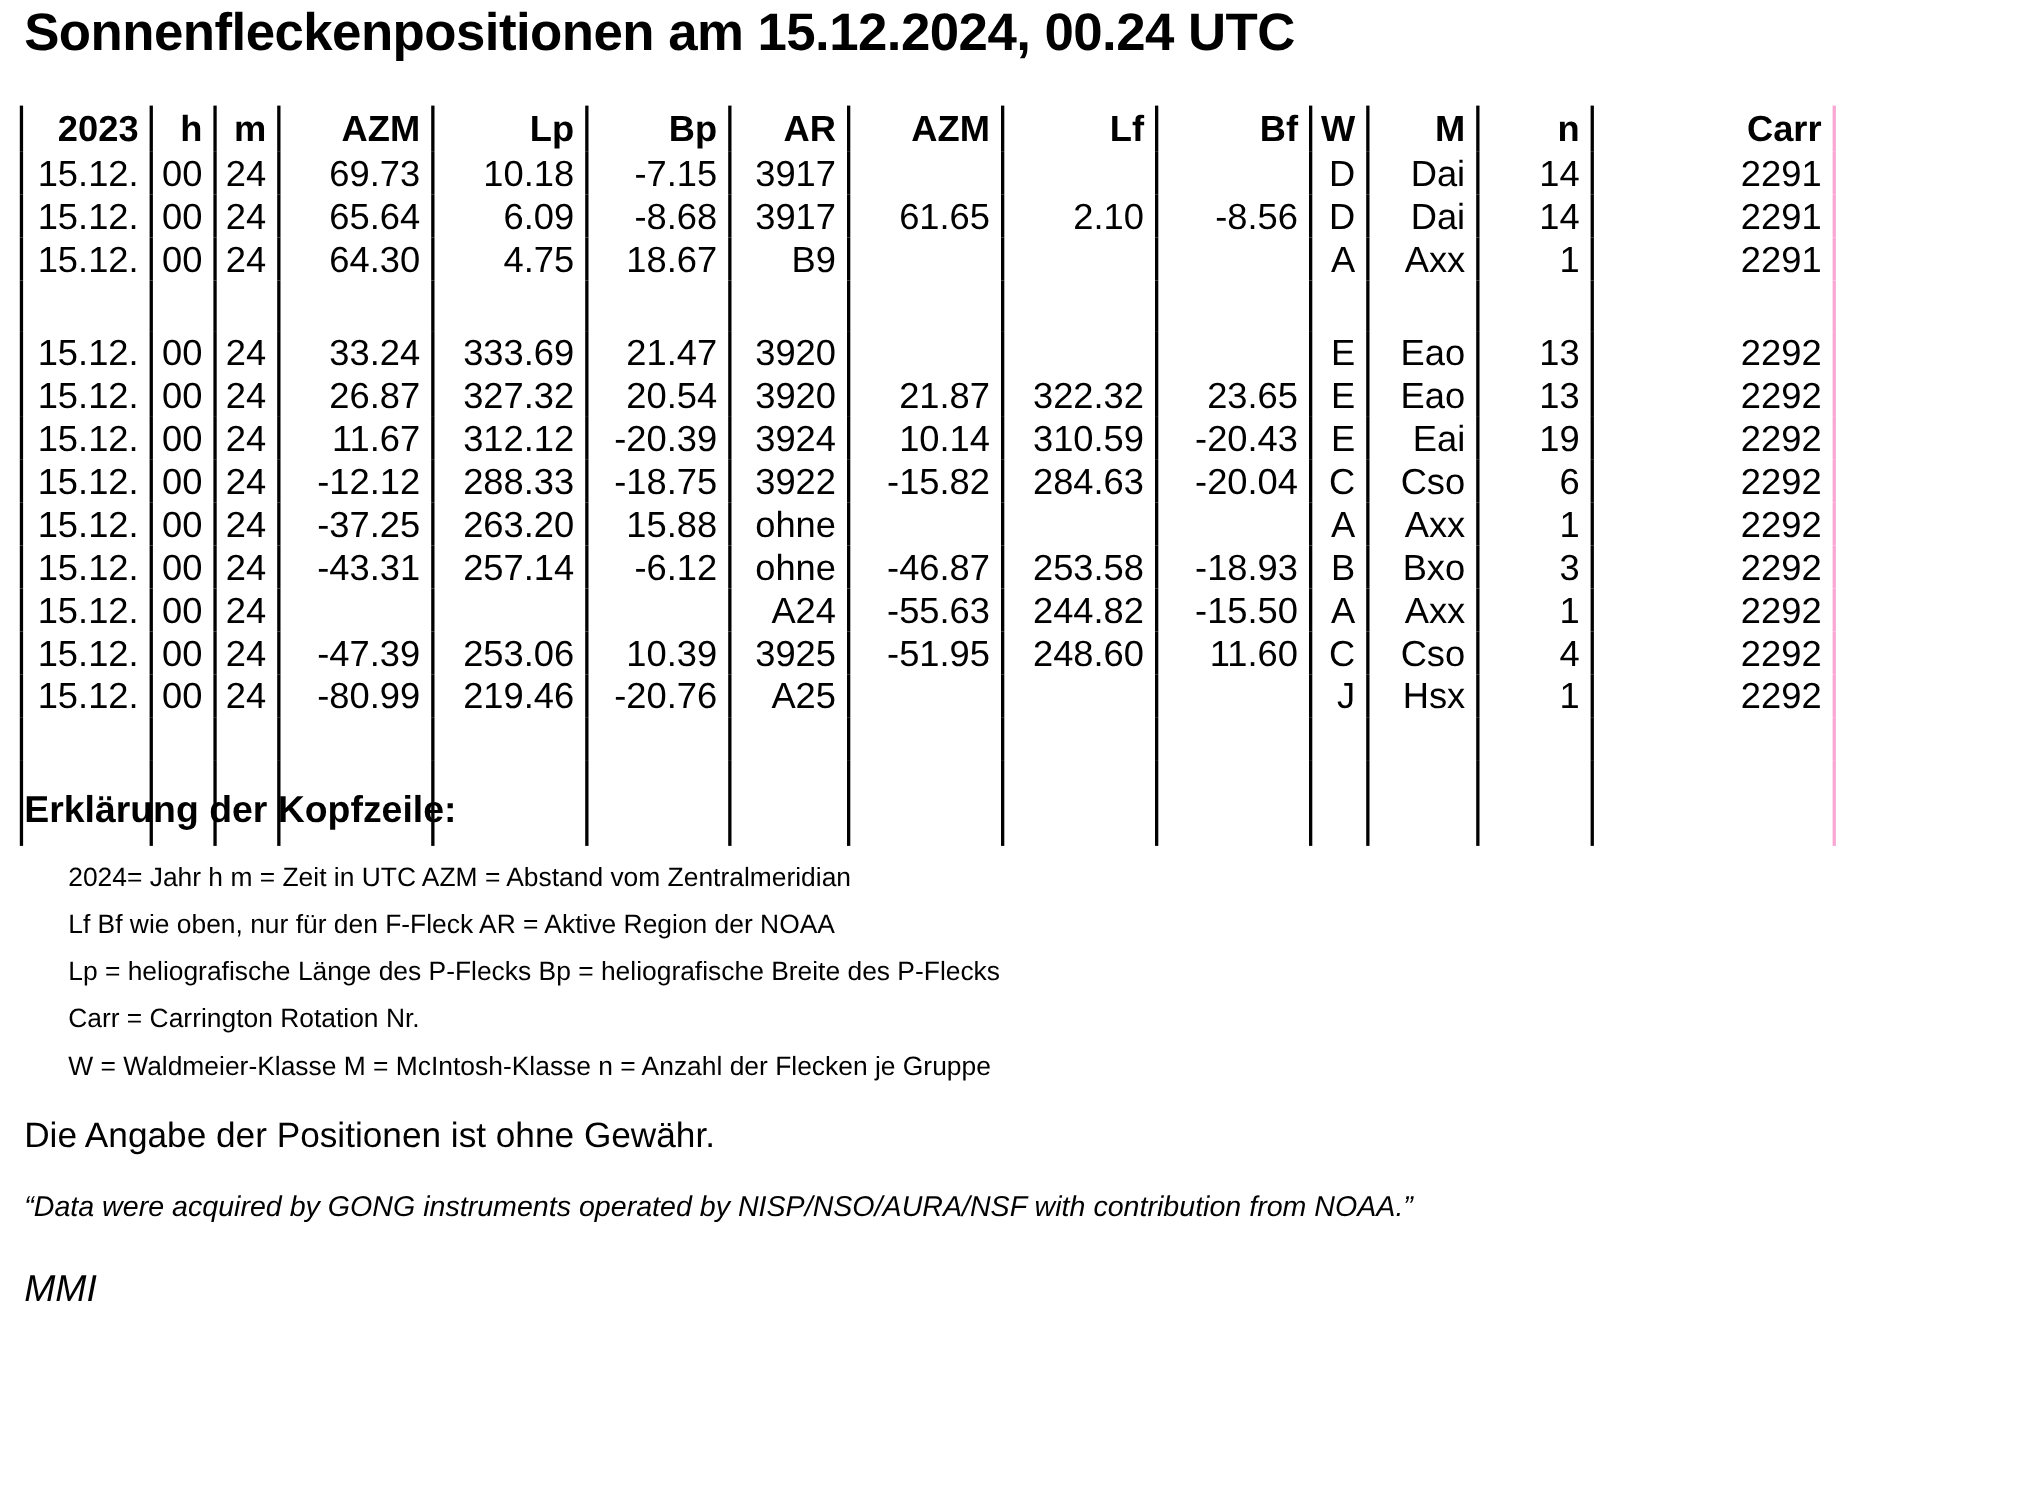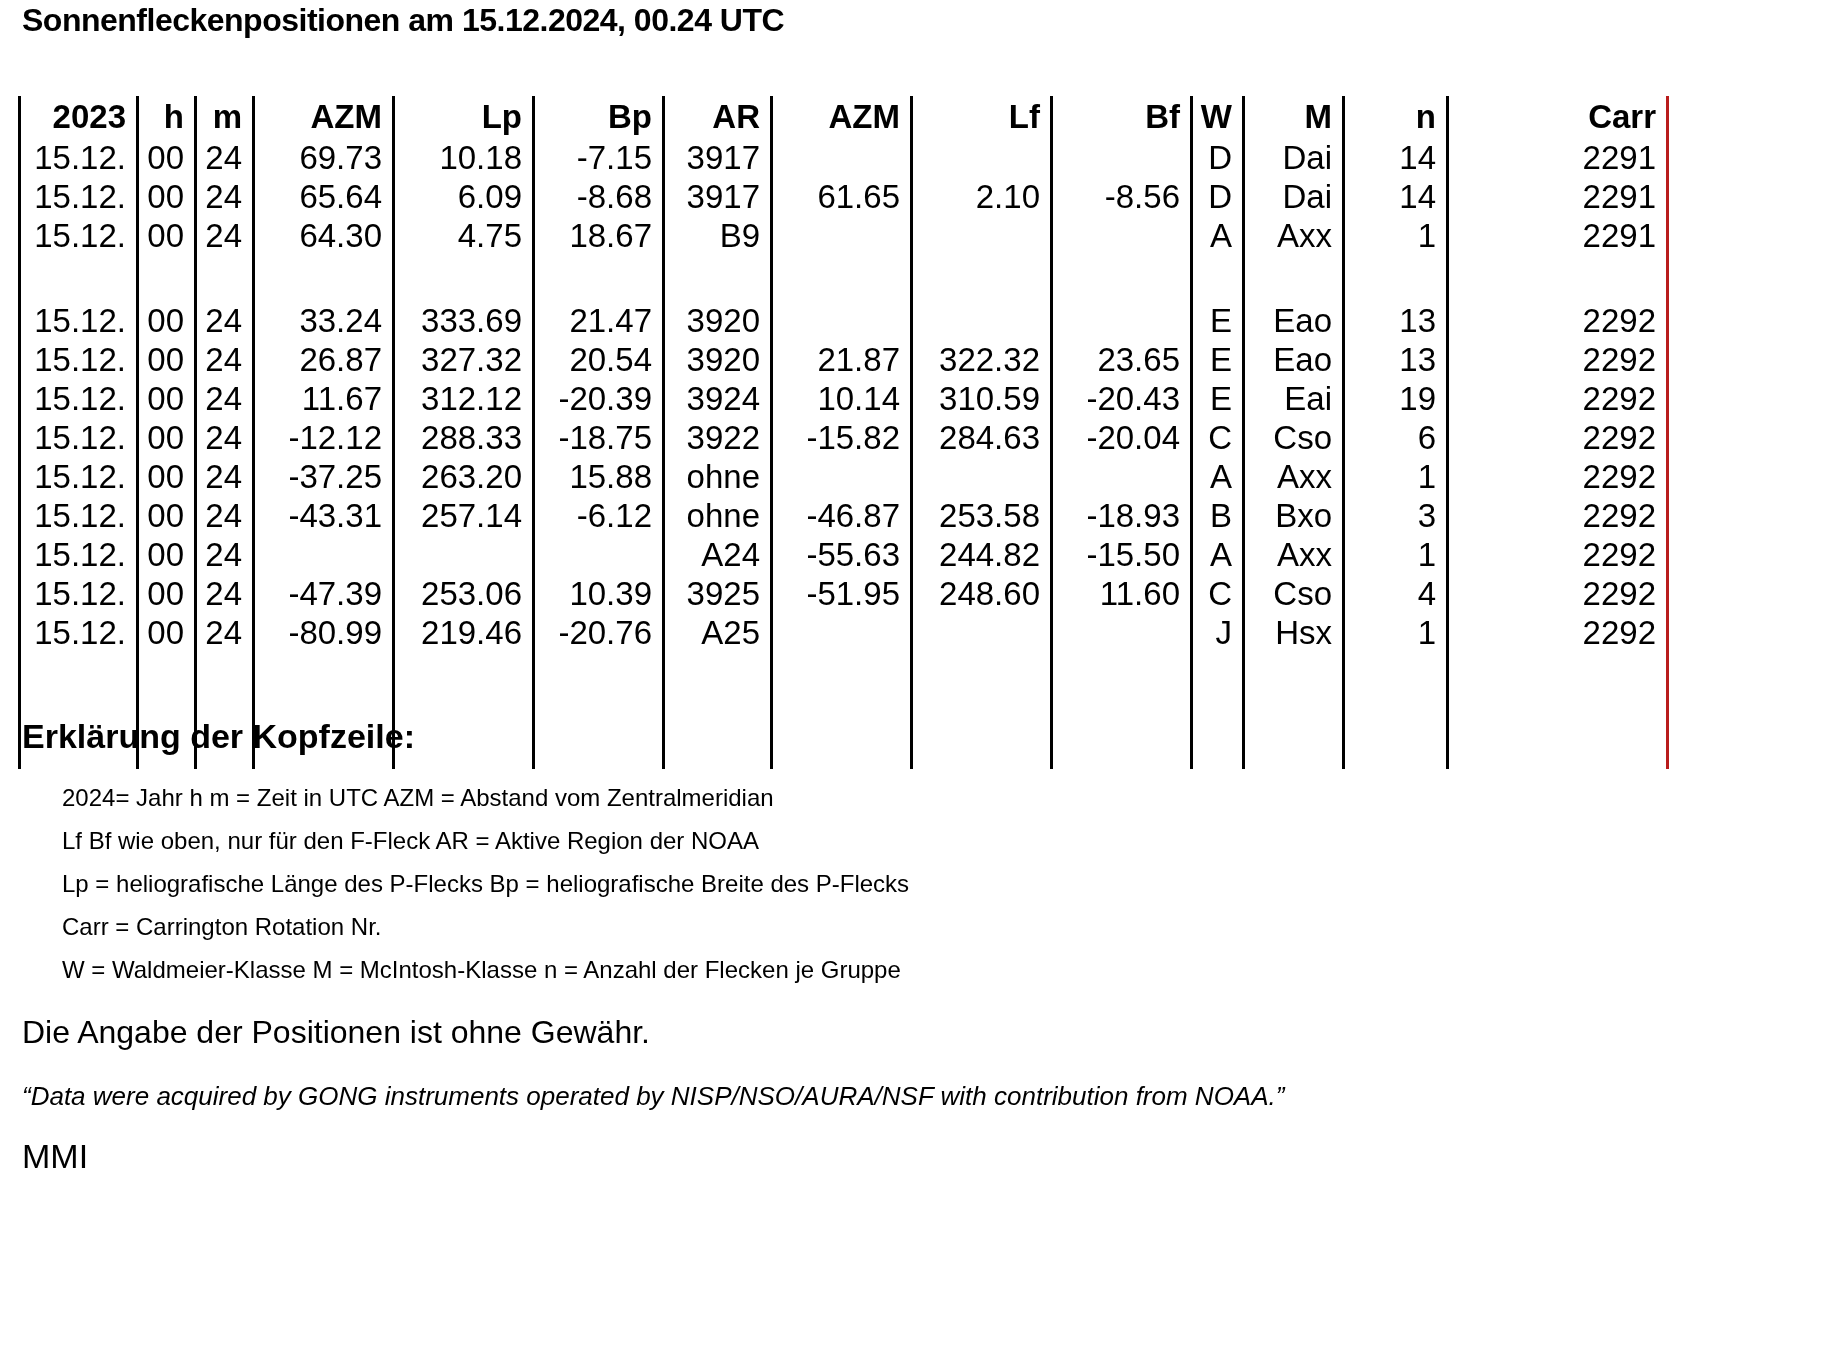--- a/index.html
+++ b/index.html
@@ -14,21 +14,21 @@
     color: #000000;
     overflow: hidden;
     position: relative;
   }
 
   
   .doc-title {
     position: absolute;
     left: 22px;
     top: 2px;
-    font-size: 32px;
+    font-size: 48px;
     font-weight: bold;
     letter-spacing: -0.5px;
     white-space: nowrap;
   }
 
   
   .table-wrap {
     position: absolute;
     left: 0px;
     top: 96px;
@@ -51,21 +51,21 @@
     border-left: 3px solid #000;
     white-space: nowrap;
     font-weight: normal;
   }
   table.sunspots th {
     font-weight: bold;
     height: 42px;
     line-height: 42px;
   }
   table.sunspots tr > :last-child {
-    border-right: 3px solid #b91c1c;
+    border-right: 3px solid #f9a8d4;
   }
   
   .c-date  { width: 118px; }
   .c-h     { width: 58px;  }
   .c-m     { width: 58px;  }
   .c-azmp  { width: 140px; }
   .c-lp    { width: 140px; }
   .c-bp    { width: 130px; }
   .c-ar    { width: 108px; }
   .c-azmf  { width: 140px; }
@@ -112,21 +112,22 @@
   .note-credit {
     font-size: 26px;
     line-height: 36px;
     margin-top: 28px;
     white-space: nowrap;
     font-style: italic;
   }
   .signature {
     font-size: 34px;
     line-height: 44px;
-    margin-top: 20px;
+    margin-top: 36px;
+    font-style: italic;
   }
 </style>
 </head>
 <body>
 
 <div class="doc-title">Sonnenfleckenpositionen am 15.12.2024, 00.24 UTC</div>
 
 <div class="table-wrap">
   <table class="sunspots">
     <colgroup>

